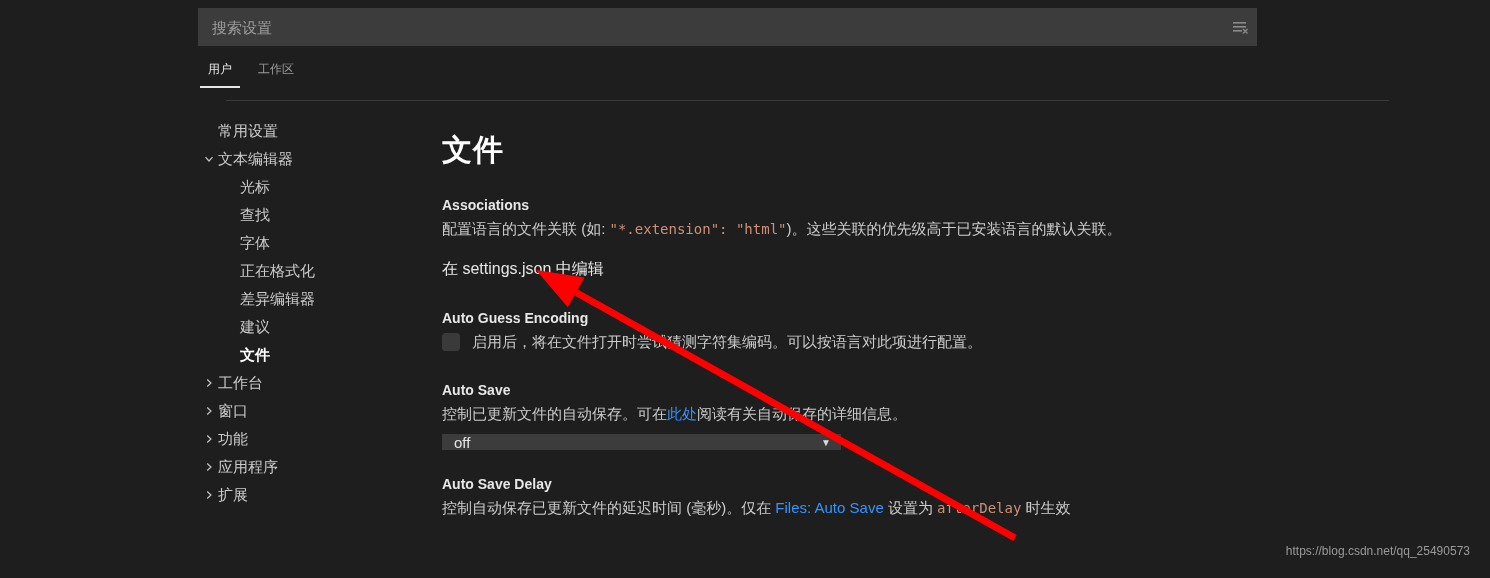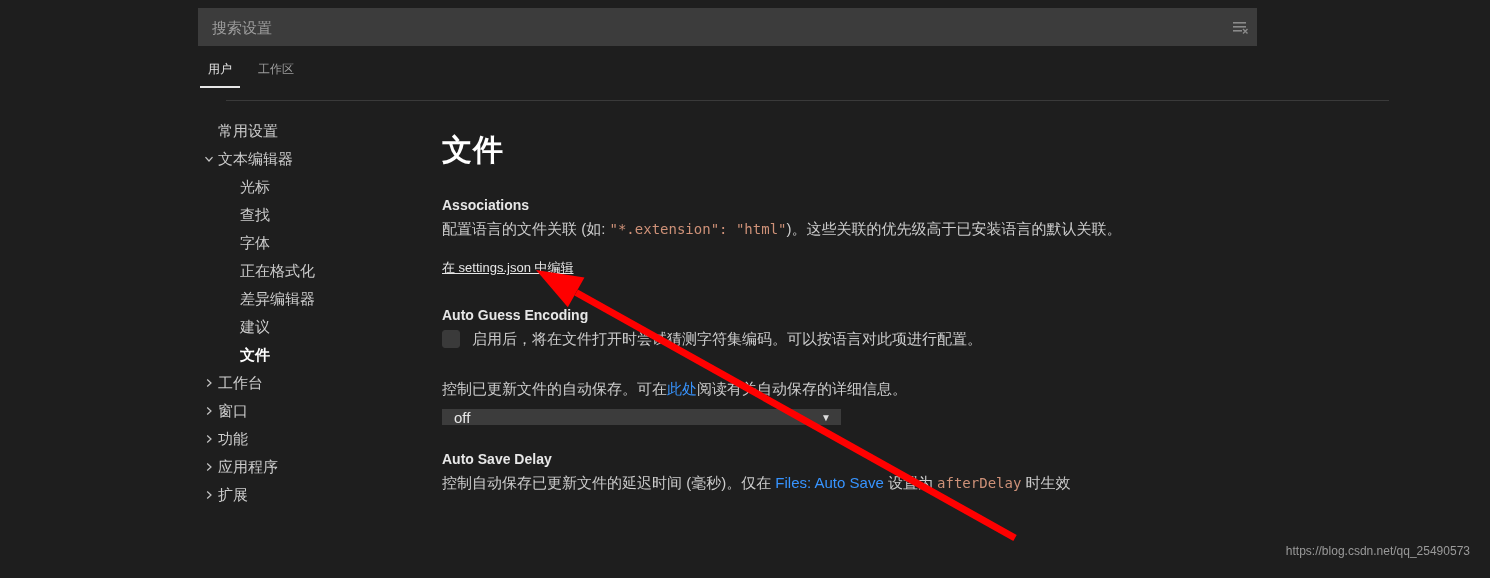--- a/index.html
+++ b/index.html
@@ -147,22 +147,21 @@
   }
   .link {
     color: #3794ff;
     text-decoration: none;
     cursor: pointer;
   }
   .json-link {
     display: inline-block;
     margin-top: 20px;
     color: #e7e7e7;
-    font-size: 13px;
-    text-decoration: underline;
+    font-size: 16px;
     cursor: pointer;
   }
   .desc-row {
     display: flex;
     align-items: center;
     gap: 12px;
     margin-top: 4px;
   }
   .checkbox {
     width: 18px;
@@ -327,20 +326,21 @@
 
   <div class="setting" style="margin-top:30px;">
     <div class="setting-key">Auto Guess Encoding</div>
     <div class="desc-row">
       <span class="checkbox"></span>
       <span class="setting-desc"><span>启用后，将在文件打开时尝试猜测字符集编码。可以按语言对此项进行配置。</span></span>
     </div>
   </div>
 
   <div class="setting" style="margin-top:30px;">
+    <div class="setting-key">Auto Save</div>
     <div class="setting-desc"><span>控制已更新文件的自动保存。可在</span><span class="link">此处</span><span>阅读有关自动保存的详细信息。</span></div>
     <div class="select-box">
       <span>off</span>
       <span class="select-arrow">▼</span>
     </div>
   </div>
 
   <div class="setting" style="margin-top:26px;">
     <div class="setting-key">Auto Save Delay</div>
     <div class="setting-desc"><span>控制自动保存已更新文件的延迟时间 (毫秒)。仅在 </span><span class="link">Files: Auto Save</span><span> 设置为 </span><span class="code">afterDelay</span><span> 时生效</span></div>

